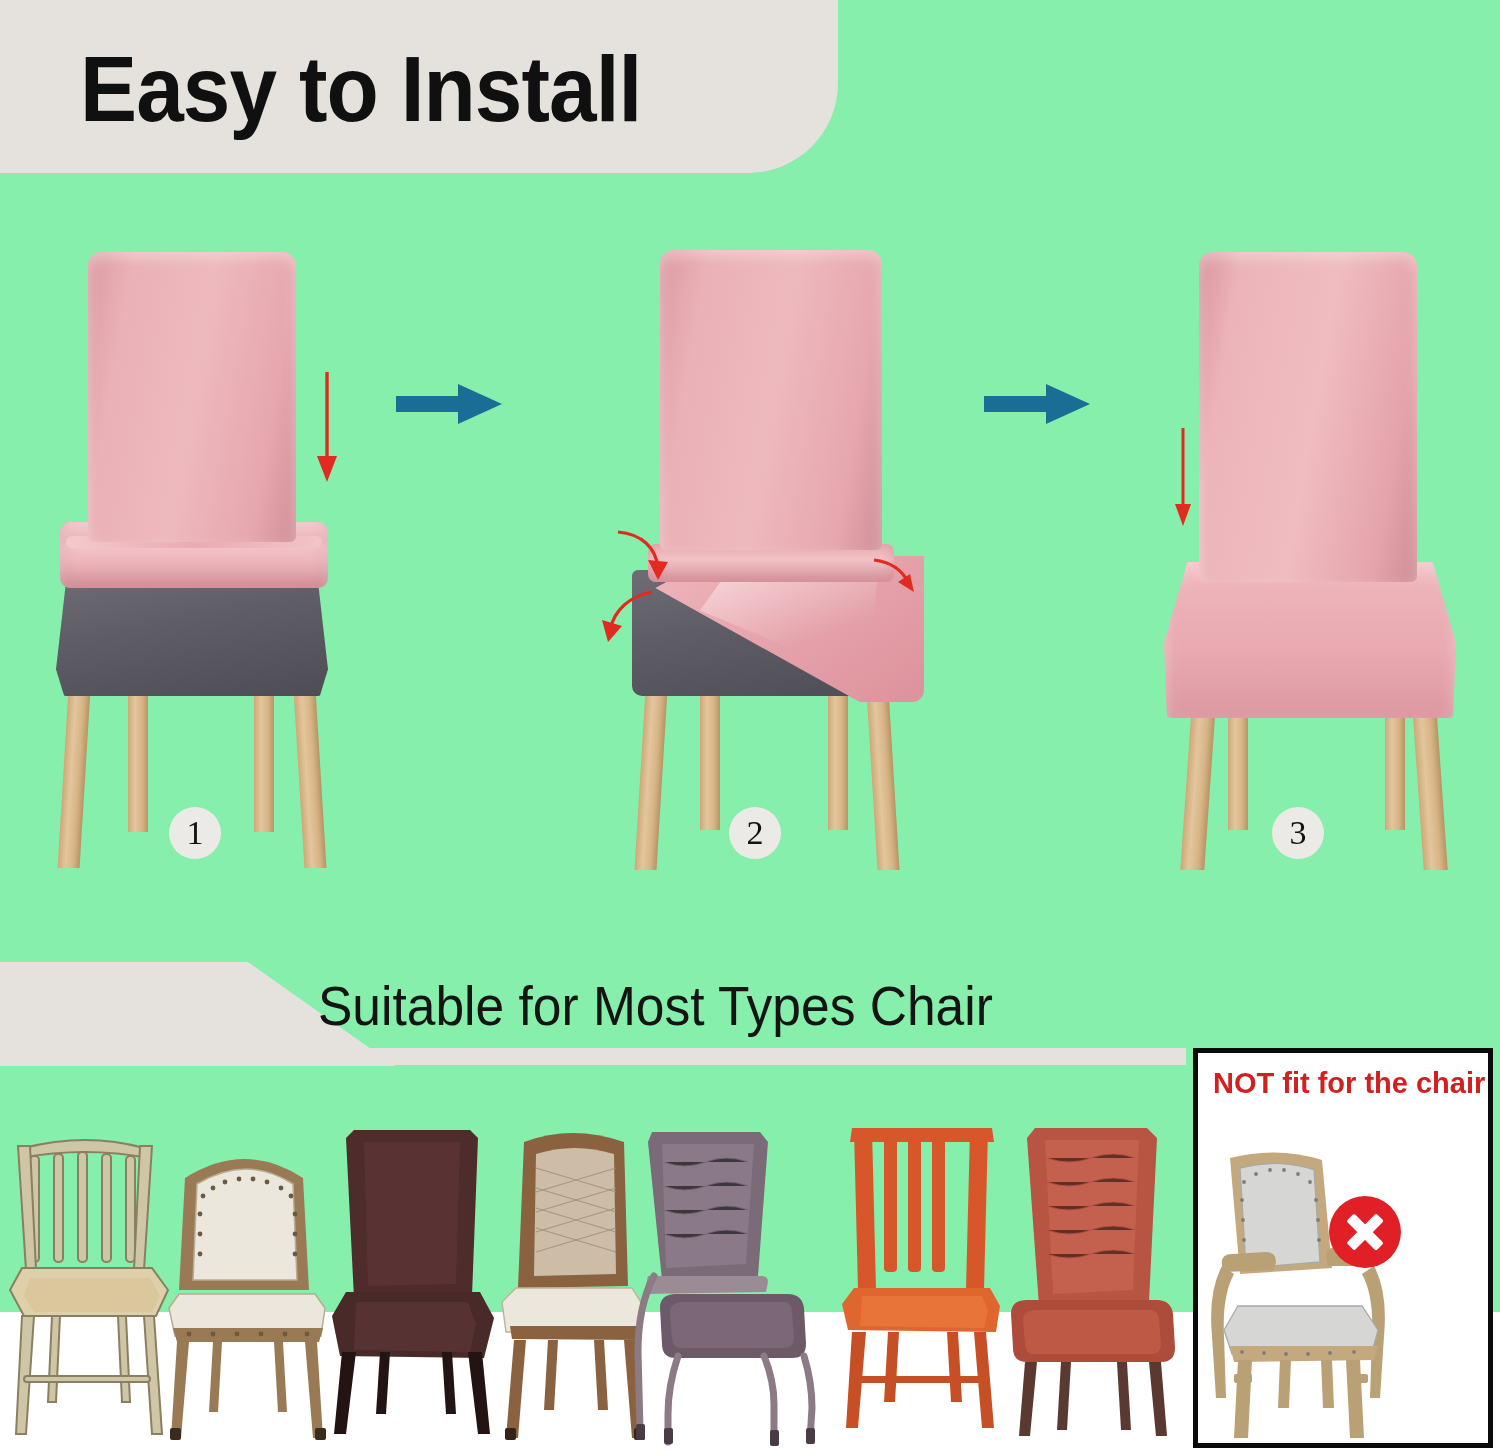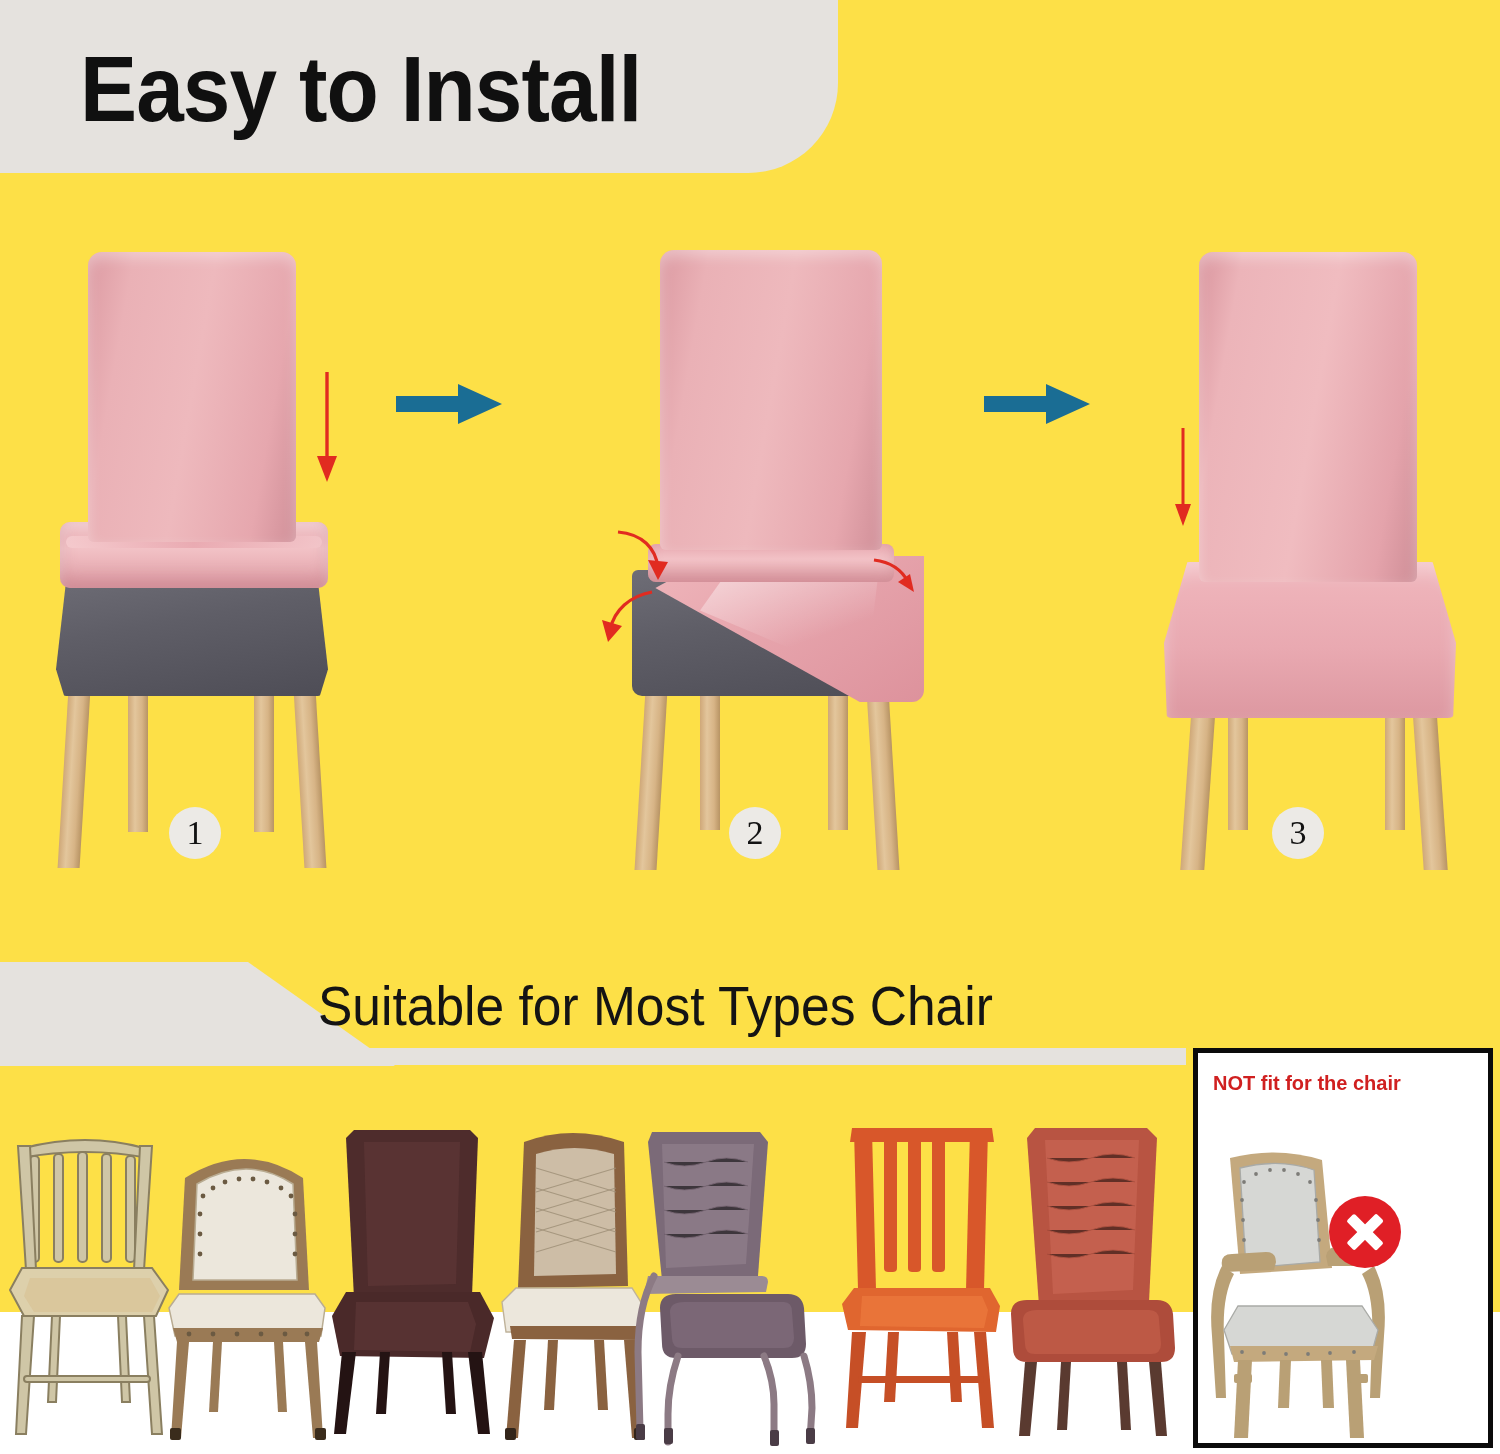--- a/index.html
+++ b/index.html
@@ -1,19 +1,19 @@
 <!DOCTYPE html>
 <html><head>
 <meta charset="utf-8">
 <style>
   html,body{margin:0;padding:0;background:#ffffff;}
   body{width:1500px;height:1454px;position:relative;overflow:hidden;
        font-family:"Liberation Sans","DejaVu Sans",sans-serif;}
 
-  .stage{position:absolute;left:0;top:0;width:1500px;height:1312px;background:#fde047;}
+  .stage{position:absolute;left:0;top:0;width:1500px;height:1312px;background:#86efac;}
 
   
   #title-banner{position:absolute;left:-40px;top:0;width:878px;height:173px;
     background:#e5e2de;border-radius:0 0 90px 0;}
   #title-text{position:absolute;left:80px;top:34px;width:720px;height:110px;
     color:#101010;font-size:92px;line-height:110px;font-weight:bold;
     font-family:"Liberation Sans Narrow","Liberation Sans",sans-serif;
     letter-spacing:-1px;transform:scaleX(.93);transform-origin:left center;}
 
   
@@ -44,21 +44,21 @@
 
   
   .badge{position:absolute;width:52px;height:52px;border-radius:50%;
     background:#eceae6;color:#121212;font-size:34px;line-height:52px;
     text-align:center;font-family:"Liberation Serif","DejaVu Serif",serif;}
 
   
   #warn-box{position:absolute;left:1193px;top:1048px;width:300px;height:400px;
     background:#ffffff;border:5px solid #0b0b0b;box-sizing:border-box;}
   #warn-text{position:absolute;left:1213px;top:1066px;width:278px;
-    color:#d02020;font-size:20px;line-height:34px;font-weight:600;
+    color:#d02020;font-size:29px;line-height:34px;font-weight:600;
     font-family:"Liberation Sans","DejaVu Sans",sans-serif;}
 
   .red-x{position:absolute;border-radius:50%;background:#e01f26;}
   .red-x:before,.red-x:after{content:"";position:absolute;background:#fff;
     left:50%;top:50%;width:58%;height:15%;border-radius:2px;}
   .red-x:before{transform:translate(-50%,-50%) rotate(45deg);}
   .red-x:after{transform:translate(-50%,-50%) rotate(-45deg);}
 
   .swatch{position:absolute;}
 </style>

